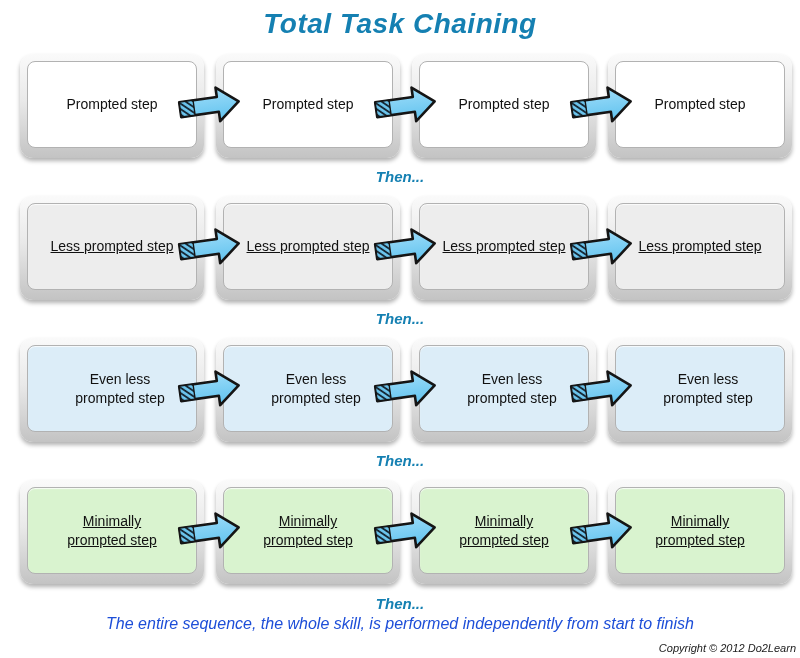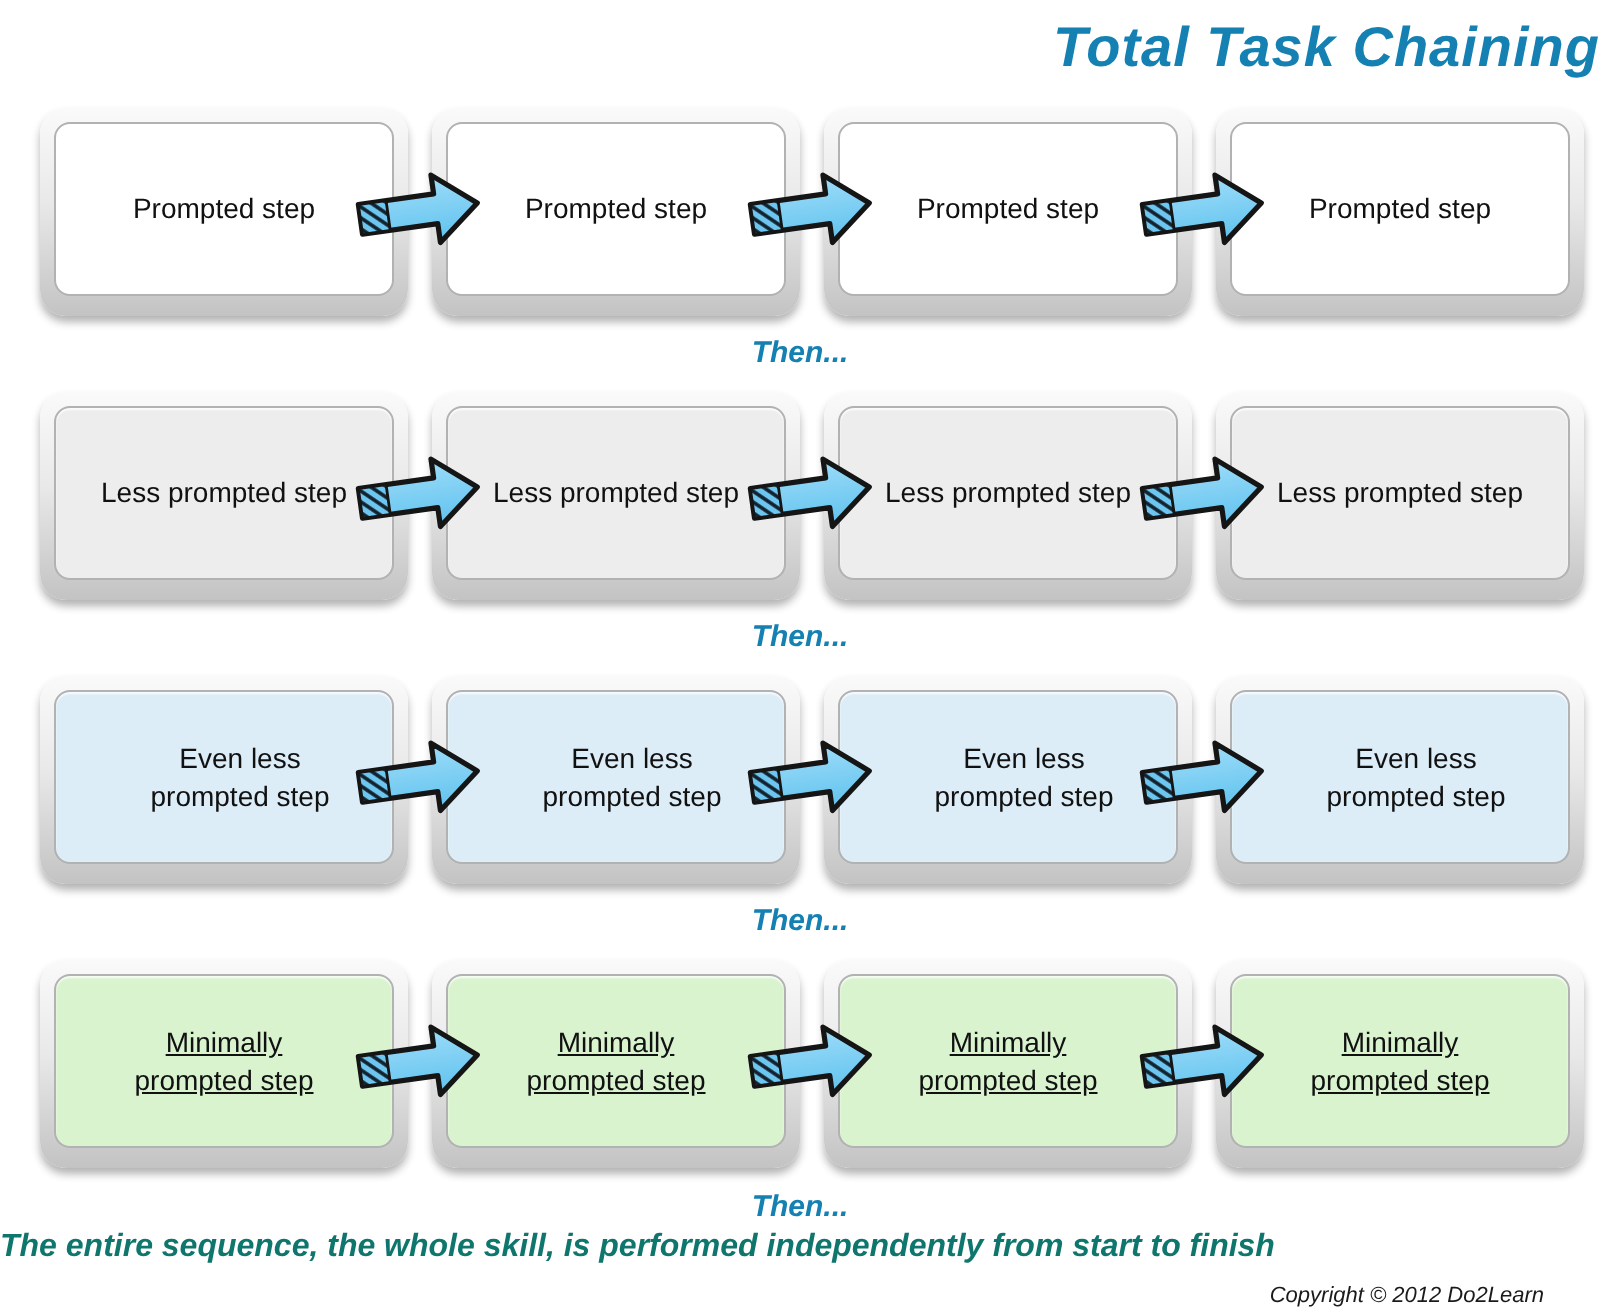--- a/index.html
+++ b/index.html
@@ -4,21 +4,21 @@
 <style>
   html, body { margin: 0; padding: 0; background: #ffffff; }
   body {
     width: 800px; height: 658px;
     font-family: "Liberation Sans", sans-serif;
     overflow: hidden;
     position: relative;
   }
   .title {
     padding-top: 6px;
-    text-align: right;
+    text-align: center;
     font-size: 28px;
     font-weight: bold;
     font-style: italic;
     color: #1580B2;
     letter-spacing: 0.5px;
     line-height: 36px;
   }
   .rows-wrap { margin-top: 12px; }
   .row {
     position: relative;
@@ -44,21 +44,21 @@
     align-items: center;
     justify-content: center;
     text-align: center;
     font-size: 14px;
     line-height: 1.3;
     color: #111;
     white-space: pre-line;
     box-shadow: inset 0 1px 1px rgba(255,255,255,0.8);
   }
   .row-prompted  .box-inner { background: #ffffff; }
-  .row-less      .box-inner { background: #ededed; }
+  .row-less      .box-inner { background: #ededed; text-decoration: underline; }
   .row-evenless  .box-inner { background: #dcedf8; padding-left: 16px; }
   .row-minimal   .box-inner { background: #d9f3cf; text-decoration: underline; }
   .arrow {
     position: absolute;
     width: 66px; height: 42px;
     top: 31px;
     transform: rotate(-8deg);
     z-index: 5;
   }
   .arrow.a1 { left: 157px; }
@@ -76,29 +76,30 @@
   .footer-then {
     text-align: center;
     color: #1580B2;
     font-weight: bold;
     font-style: italic;
     font-size: 15px;
     margin-top: 10px;
     line-height: 20px;
   }
   .footer-summary {
-    color: #0f766e;
-    font-weight: bold;
+    text-align: center;
+    color: #1d4ed8;
+    font-weight: normal;
     font-style: italic;
     font-size: 16px;
     line-height: 20px;
   }
   .copyright {
     text-align: right;
-    padding-right: 28px;
+    padding-right: 4px;
     margin-top: 8px;
     font-style: italic;
     font-size: 11px;
     color: #1a1a1a;
   }
   .defs-holder { position: absolute; width: 0; height: 0; overflow: hidden; }
 </style>
 </head>
 <body>
 

